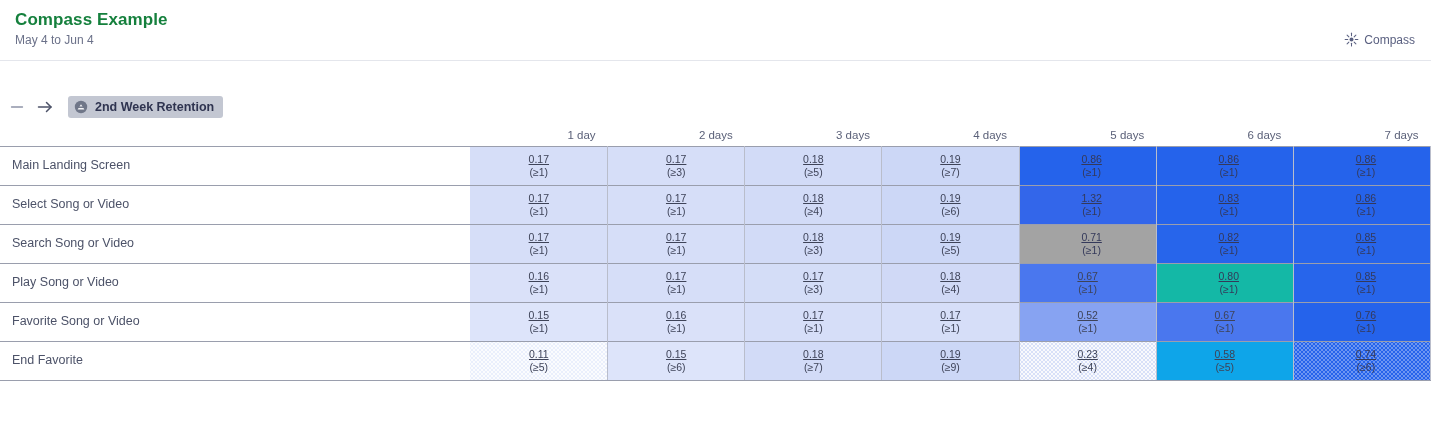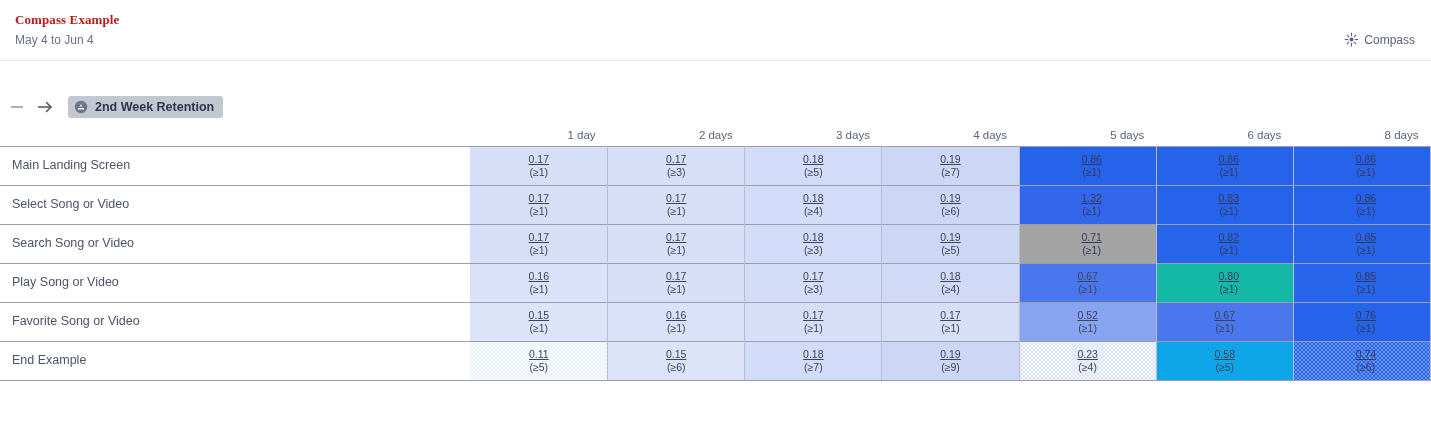--- a/index.html
+++ b/index.html
@@ -20,26 +20,25 @@
   
   .topbar {
     position: absolute;
     left: 0; top: 0;
     width: 1431px; height: 61px;
     border-bottom: 1px solid #e4e6ec;
     background: #fff;
   }
   .title-block { position: absolute; left: 15px; top: 12px; }
   .app-title {
-    font-size: 13px;
+    font-size: 17px;
     font-weight: bold;
-    color: #b91c1c;
+    color: #15803d;
     letter-spacing: .1px;
     line-height: 16px;
-    font-family: Liberation Serif, serif;
   }
   .app-subtitle {
     font-size: 12px;
     font-weight: normal;
     color: #6b7189;
     line-height: 16px;
     margin-top: 4px;
   }
   .brand {
     position: absolute;
@@ -224,21 +223,21 @@
       </colgroup>
       <thead>
         <tr id="hdr-row">
           <th class="lbl-h"></th>
         <th>1 day</th>
             <th>2 days</th>
             <th>3 days</th>
             <th>4 days</th>
             <th>5 days</th>
             <th>6 days</th>
-            <th>8 days</th>
+            <th>7 days</th>
           </tr>
       </thead>
       <tbody id="tbody">
           <tr>
             <td class="rowlabel">Main Landing Screen</td>
             <td class="cell" style="background: rgb(214, 222, 248);">
               <div class="cellinner">
                 <span class="v1">0.17</span>
                 <span class="v2">(≥1)</span>
               </div>
@@ -454,21 +453,21 @@
               </div>
             </td>
             <td class="cell dark" style="background: rgb(37, 99, 235);">
               <div class="cellinner">
                 <span class="v1">0.76</span>
                 <span class="v2">(≥1)</span>
               </div>
             </td>
           </tr>
           <tr>
-            <td class="rowlabel">End Example</td>
+            <td class="rowlabel">End Favorite</td>
             <td class="cell stipple" style="background: rgb(234, 239, 252);">
               <div class="cellinner">
                 <span class="v1">0.11</span>
                 <span class="v2">(≥5)</span>
               </div>
             </td>
             <td class="cell" style="background: rgb(221, 228, 250);">
               <div class="cellinner">
                 <span class="v1">0.15</span>
                 <span class="v2">(≥6)</span>

